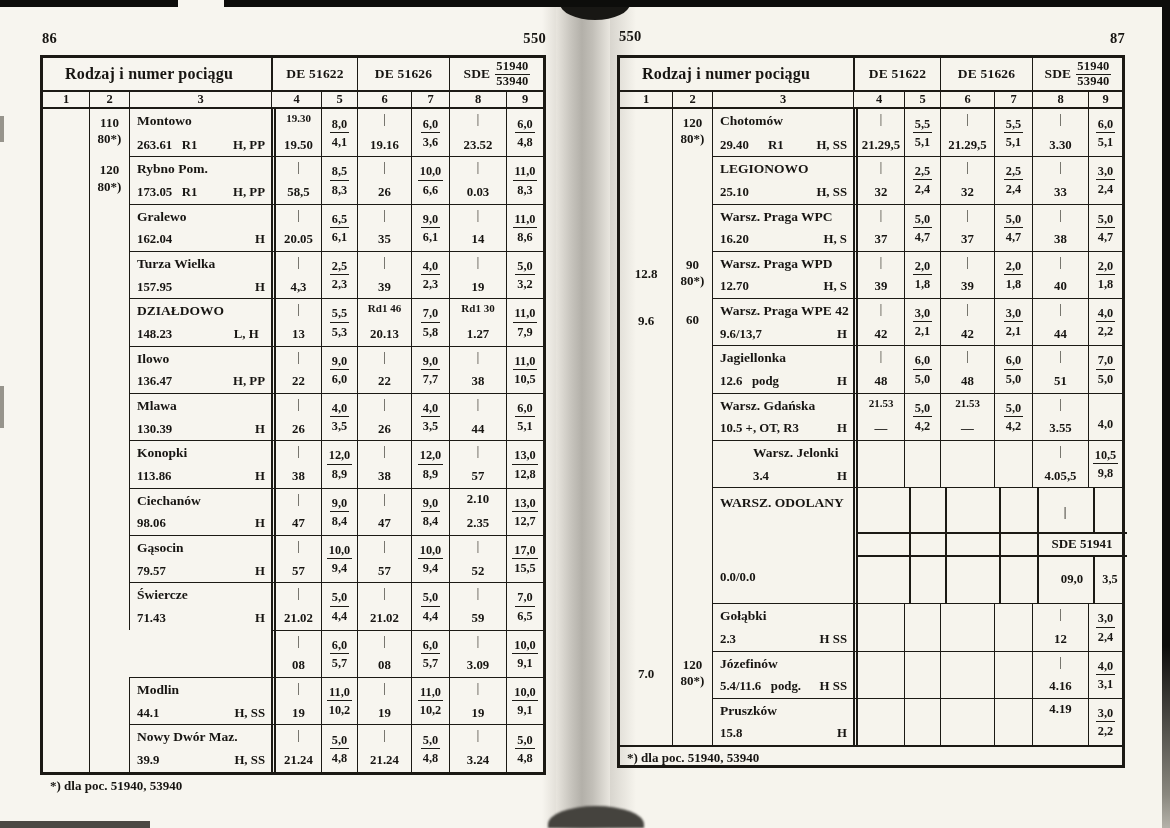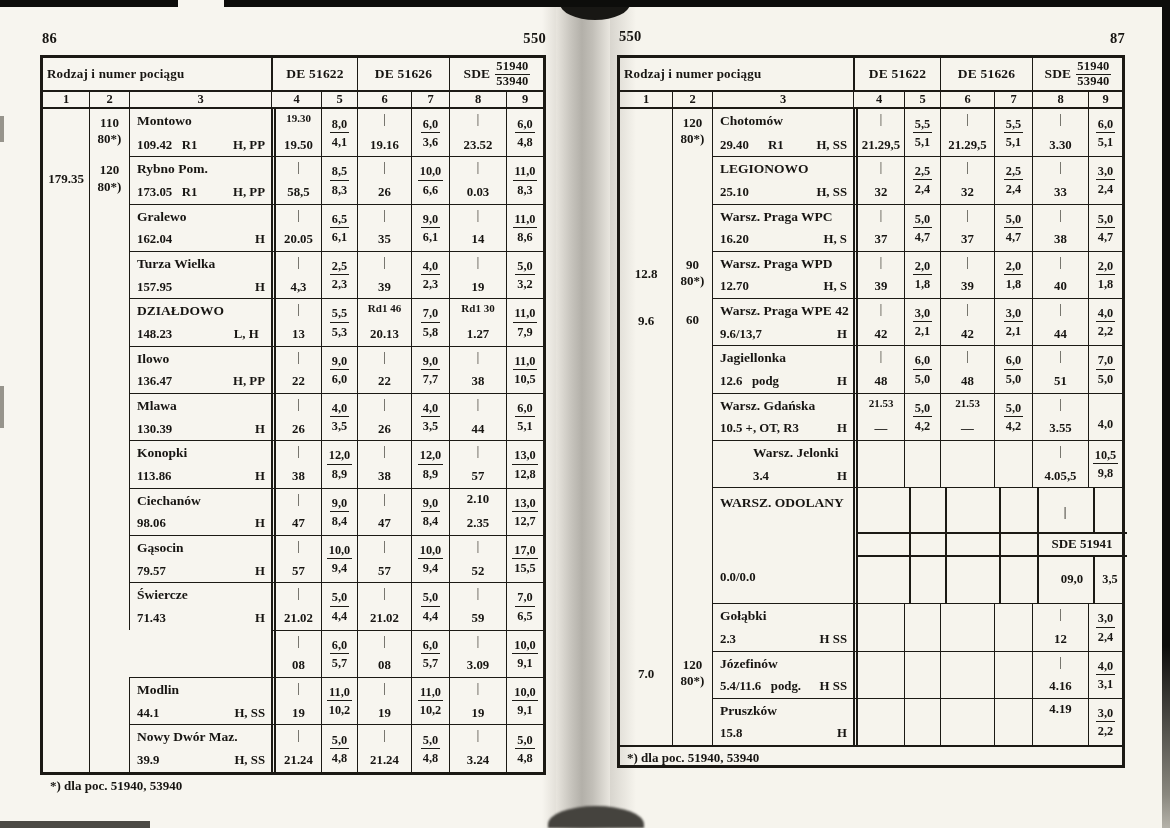--- a/index.html
+++ b/index.html
@@ -33,21 +33,21 @@
   .footnote{position:absolute;font-weight:bold;font-size:13px;}
   
   .tbl{position:absolute;display:grid;border:3px solid #1b1914;}
   .cell{box-sizing:border-box;position:relative;overflow:visible;}
   .bl{border-left:1.6px solid #1c1a15;}
   .bl2{border-left:5px double #1c1a15;}
   .blh{border-left:2px solid #1c1a15;}
   .rt{border-top:1.6px solid #1c1a15;}
   .hdr{border-bottom:2.2px solid #1c1a15;display:flex;align-items:center;justify-content:center;
        font-weight:bold;font-size:13.5px;letter-spacing:.2px;}
-  .hdr.lbl{justify-content:flex-start;padding-left:4px;font-size:13px;text-align:right;}
+  .hdr.lbl{justify-content:flex-start;padding-left:22px;font-size:16px;text-align:right;}
   .num{border-bottom:2.4px solid #1c1a15;display:flex;align-items:center;justify-content:center;
        font-weight:bold;font-size:12.5px;}
   .sde{display:flex;gap:5px;align-items:center;justify-content:center;}
   .fracstack{display:inline-flex;flex-direction:column;align-items:center;font-size:12.5px;line-height:1.1;}
   .fracstack .ft{border-bottom:1.6px solid #1c1a15;padding:0 1px 0px;}
   
   .scell{padding:5px 4px 4px 7px;display:flex;flex-direction:column;justify-content:space-between;}
   .sname{font-weight:bold;font-size:13.5px;white-space:pre;line-height:1;}
   .ssub{display:flex;justify-content:space-between;font-weight:bold;font-size:12.8px;line-height:1;padding-bottom:1px;}
   .ssub .sl{white-space:pre;}
@@ -110,37 +110,34 @@
       </div>
       <div class="cell num" style="grid-area: 2 / 1;">1</div>
       <div class="cell num bl" style="grid-area: 2 / 2;">2</div>
       <div class="cell num bl" style="grid-area: 2 / 3;">3</div>
       <div class="cell num bl" style="grid-area: 2 / 4;">4</div>
       <div class="cell num bl" style="grid-area: 2 / 5;">5</div>
       <div class="cell num bl" style="grid-area: 2 / 6;">6</div>
       <div class="cell num bl" style="grid-area: 2 / 7;">7</div>
       <div class="cell num bl" style="grid-area: 2 / 8;">8</div>
       <div class="cell num bl" style="grid-area: 2 / 9;">9</div>
-      <div class="cell kmcol" style="grid-area: 3 / 1 / span 14;">
-        <div class="mark" style="top: 62.35px;">179.35</div>
-      </div>
       <div class="cell spcol bl" style="grid-area: 3 / 2 / span 14;">
         <div class="mark" style="top: 6px;">
           <span style="display: block;">110</span>
           <span style="display: block;">80*)</span>
         </div>
         <div class="mark" style="top: 53.35px;">
           <span style="display: block;">120</span>
           <span style="display: block;">80*)</span>
         </div>
       </div>
       <div class="cell bl scell" style="grid-area: 3 / 3;">
         <div class="sname">Montowo</div>
         <div class="ssub">
-          <span class="sl">109.42   R1</span>
+          <span class="sl">263.61   R1</span>
           <span class="sr">H, PP</span>
         </div>
       </div>
       <div class="cell bl2 tcell" style="grid-area: 3 / 4;">
         <span class="t small-note">19.30</span>
         <span class="b">19.50</span>
       </div>
       <div class="cell bl fcell" style="grid-area: 3 / 5;">
         <span class="t bar">8,0</span>
         <span class="b">4,1</span>

